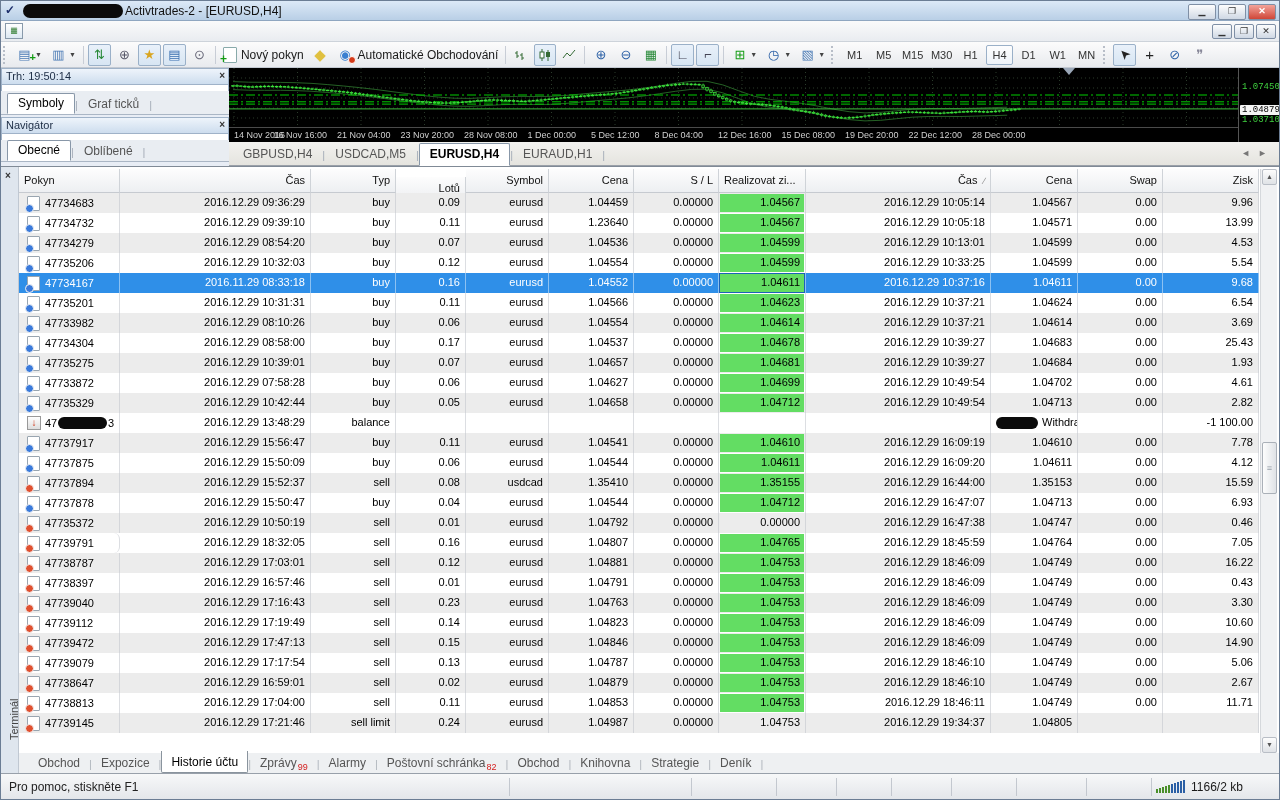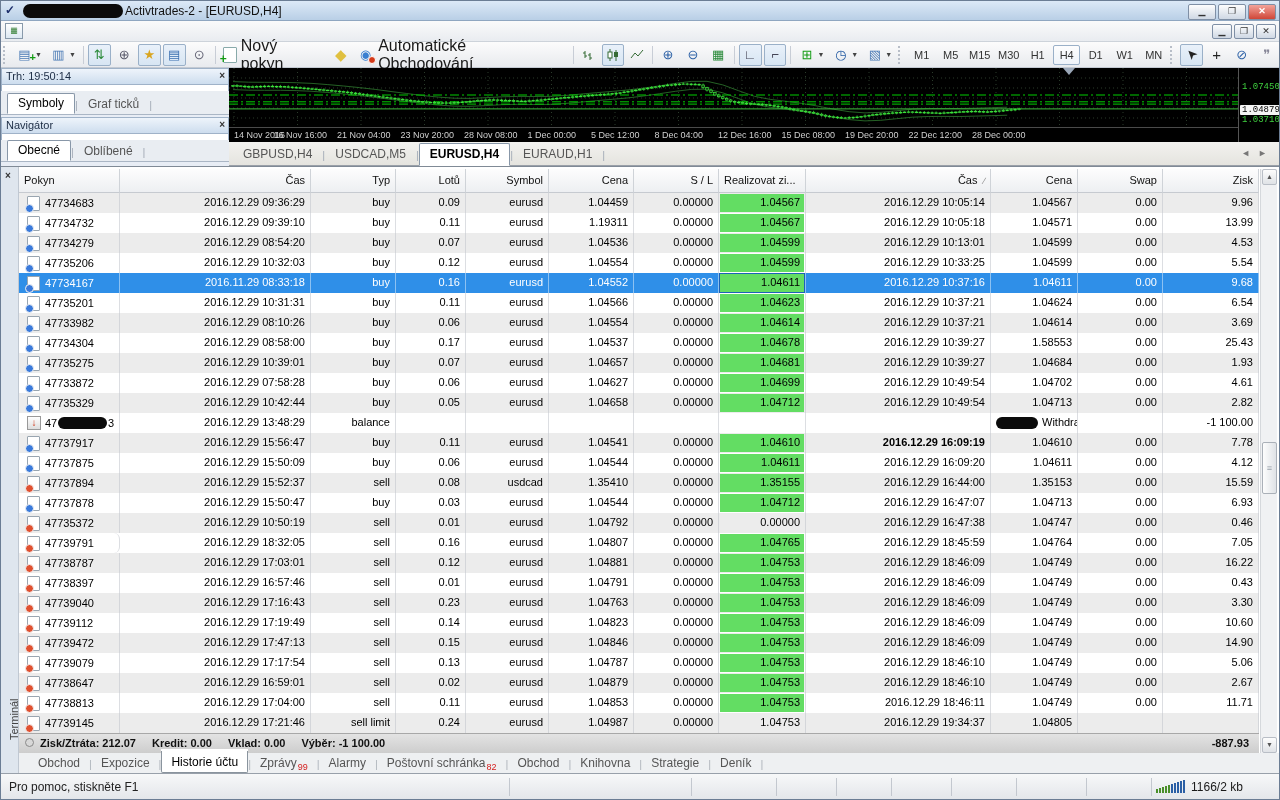--- a/index.html
+++ b/index.html
@@ -18,21 +18,21 @@
   #menubar .childico{width:16px;height:14px;margin:0 6px 0 4px;border:1px solid #8899aa;background:linear-gradient(#fff,#dde8f2);font-size:8px;color:#2c7a2c;text-align:center;line-height:13px;}
   .menu-item{font-size:12px;color:#222;padding:2px 9px;}
   #menubar .winbtns{top:3px;}
   #menubar .wbtn{width:18px;height:13px;}
   
   #toolbar{position:absolute;left:0;top:41px;width:100%;height:26px;background:linear-gradient(#fcfcfc,#e8eaee);border-bottom:1px solid #c3c9d2;display:flex;align-items:center;box-sizing:border-box;}
   .grip{width:5px;height:18px;margin:0 2px;border-left:2px dotted #b8bec8;}
   .tsep{width:1px;height:18px;background:#c8cdd6;margin:0 3px;}
   .tbtn{height:22px;min-width:22px;display:flex;align-items:center;justify-content:center;margin:0 1px;border:1px solid transparent;border-radius:2px;font-size:11px;color:#333;padding:0 2px;box-sizing:border-box;}
   .tbtn.pressed{border-color:#9ab0c8;background:linear-gradient(#e9f1fa,#d7e5f3);}
-  .tbtn .lbl{margin-left:4px;font-size:16px;color:#1a1a1a;}
+  .tbtn .lbl{margin-left:4px;font-size:12px;color:#1a1a1a;}
   .drop{font-size:7px;color:#444;margin-left:2px;}
   .ico{position:relative;width:17px;height:17px;display:flex;align-items:center;justify-content:center;font-size:13px;line-height:17px;}
   .ico .plus{position:absolute;right:-3px;bottom:-3px;color:#149c14;font-weight:bold;font-size:11px;}
   .ico .reddot{position:absolute;right:-2px;bottom:-1px;width:6px;height:6px;border-radius:50%;background:#d43a1a;border:1px solid #fff;}
   .docico{width:12px;height:14px;background:#fff;border:1px solid #8aa;position:relative;border-radius:1px;}
   .docico .plus{position:absolute;left:-4px;bottom:-4px;color:#149c14;font-weight:bold;font-size:12px;}
   .tf{width:27px;height:20px;font-size:11px;color:#333;}
   .tf.active{border:1px solid #9ab0c8;background:linear-gradient(#fdfdfd,#eef3f9);}
   
   #leftcol{position:absolute;left:0;top:67px;width:228px;height:98px;}
@@ -746,21 +746,21 @@
 
   <div id="terminal">
     <div id="gutter">
       <span class="gx">×</span>
       <span id="side-title">Terminál</span>
     </div>
     <div id="thead">
         <span class="hcell " style="width: 101px;">Pokyn</span>
         <span class="hcell r" style="width: 191px;">Čas</span>
         <span class="hcell r" style="width: 85px;">Typ</span>
-        <span class="hcell r" style="width: 70px;">Lotů</span>
+        <span class="hcell r" style="width: 70px; margin-top: 8px;">Lotů</span>
         <span class="hcell r" style="width: 83px;">Symbol</span>
         <span class="hcell r" style="width: 85px;">Cena</span>
         <span class="hcell r" style="width: 85px;">S / L</span>
         <span class="hcell " style="width: 87px;">Realizovat zi...</span>
         <span class="hcell r" style="width: 185px;">Čas<span class="sort">∕</span></span>
         <span class="hcell r" style="width: 87px;">Cena</span>
         <span class="hcell r" style="width: 85px;">Swap</span>
         <span class="hcell r" style="width: 96px;">Zisk</span>
       </div>
     <div id="tbody">
@@ -779,21 +779,21 @@
           <span class="cell r" style="width: 87px;">1.04567</span>
           <span class="cell r" style="width: 85px;">0.00</span>
           <span class="cell r" style="width: 96px;">9.96</span>
         </div>
         <div class="trow even">
           <span class="cell tkt" style="width: 101px;"><span class="doc"></span>47734732</span>
           <span class="cell r" style="width: 191px;">2016.12.29 09:39:10</span>
           <span class="cell r" style="width: 85px;">buy</span>
           <span class="cell r" style="width: 70px;">0.11</span>
           <span class="cell r" style="width: 83px;">eurusd</span>
-          <span class="cell r" style="width: 85px;">1.19311</span>
+          <span class="cell r" style="width: 85px;">1.23640</span>
           <span class="cell r" style="width: 85px;">0.00000</span>
           <span class="cell r tpwrap" style="width: 87px;">
             <span class="tpg">1.04567</span>
           </span>
           <span class="cell r" style="width: 185px;">2016.12.29 10:05:18</span>
           <span class="cell r" style="width: 87px;">1.04571</span>
           <span class="cell r" style="width: 85px;">0.00</span>
           <span class="cell r" style="width: 96px;">13.99</span>
         </div>
         <div class="trow odd">
@@ -881,21 +881,21 @@
           <span class="cell r" style="width: 191px;">2016.12.29 08:58:00</span>
           <span class="cell r" style="width: 85px;">buy</span>
           <span class="cell r" style="width: 70px;">0.17</span>
           <span class="cell r" style="width: 83px;">eurusd</span>
           <span class="cell r" style="width: 85px;">1.04537</span>
           <span class="cell r" style="width: 85px;">0.00000</span>
           <span class="cell r tpwrap" style="width: 87px;">
             <span class="tpg">1.04678</span>
           </span>
           <span class="cell r" style="width: 185px;">2016.12.29 10:39:27</span>
-          <span class="cell r" style="width: 87px;">1.58553</span>
+          <span class="cell r" style="width: 87px;">1.04683</span>
           <span class="cell r" style="width: 85px;">0.00</span>
           <span class="cell r" style="width: 96px;">25.43</span>
         </div>
         <div class="trow odd">
           <span class="cell tkt" style="width: 101px;"><span class="doc"></span>47735275</span>
           <span class="cell r" style="width: 191px;">2016.12.29 10:39:01</span>
           <span class="cell r" style="width: 85px;">buy</span>
           <span class="cell r" style="width: 70px;">0.07</span>
           <span class="cell r" style="width: 83px;">eurusd</span>
           <span class="cell r" style="width: 85px;">1.04657</span>
@@ -958,21 +958,21 @@
           <span class="cell tkt" style="width: 101px;"><span class="doc"></span>47737917</span>
           <span class="cell r" style="width: 191px;">2016.12.29 15:56:47</span>
           <span class="cell r" style="width: 85px;">buy</span>
           <span class="cell r" style="width: 70px;">0.11</span>
           <span class="cell r" style="width: 83px;">eurusd</span>
           <span class="cell r" style="width: 85px;">1.04541</span>
           <span class="cell r" style="width: 85px;">0.00000</span>
           <span class="cell r tpwrap" style="width: 87px;">
             <span class="tpg">1.04610</span>
           </span>
-          <span class="cell r" style="width: 185px; font-weight: bold;">2016.12.29 16:09:19</span>
+          <span class="cell r" style="width: 185px;">2016.12.29 16:09:19</span>
           <span class="cell r" style="width: 87px;">1.04610</span>
           <span class="cell r" style="width: 85px;">0.00</span>
           <span class="cell r" style="width: 96px;">7.78</span>
         </div>
         <div class="trow even">
           <span class="cell tkt" style="width: 101px;"><span class="doc"></span>47737875</span>
           <span class="cell r" style="width: 191px;">2016.12.29 15:50:09</span>
           <span class="cell r" style="width: 85px;">buy</span>
           <span class="cell r" style="width: 70px;">0.06</span>
           <span class="cell r" style="width: 83px;">eurusd</span>
@@ -999,21 +999,21 @@
           </span>
           <span class="cell r" style="width: 185px;">2016.12.29 16:44:00</span>
           <span class="cell r" style="width: 87px;">1.35153</span>
           <span class="cell r" style="width: 85px;">0.00</span>
           <span class="cell r" style="width: 96px;">15.59</span>
         </div>
         <div class="trow even">
           <span class="cell tkt" style="width: 101px;"><span class="doc"></span>47737878</span>
           <span class="cell r" style="width: 191px;">2016.12.29 15:50:47</span>
           <span class="cell r" style="width: 85px;">buy</span>
-          <span class="cell r" style="width: 70px;">0.03</span>
+          <span class="cell r" style="width: 70px;">0.04</span>
           <span class="cell r" style="width: 83px;">eurusd</span>
           <span class="cell r" style="width: 85px;">1.04544</span>
           <span class="cell r" style="width: 85px;">0.00000</span>
           <span class="cell r tpwrap" style="width: 87px;">
             <span class="tpg">1.04712</span>
           </span>
           <span class="cell r" style="width: 185px;">2016.12.29 16:47:07</span>
           <span class="cell r" style="width: 87px;">1.04713</span>
           <span class="cell r" style="width: 85px;">0.00</span>
           <span class="cell r" style="width: 96px;">6.93</span>
@@ -1184,24 +1184,20 @@
           <span class="cell r" style="width: 83px;">eurusd</span>
           <span class="cell r" style="width: 85px;">1.04987</span>
           <span class="cell r" style="width: 85px;">0.00000</span>
           <span class="cell r" style="width: 87px;">1.04753</span>
           <span class="cell r" style="width: 185px;">2016.12.29 19:34:37</span>
           <span class="cell r" style="width: 87px;">1.04805</span>
           <span class="cell r" style="width: 85px;"></span>
           <span class="cell r" style="width: 96px;"></span>
         </div>
       </div>
-    <div id="tsummary">
-      <span id="sum-left"><span class="dotico"></span><span class="seg">Zisk/Ztráta: 212.07</span><span class="seg">Kredit: 0.00</span><span class="seg">Vklad: 0.00</span><span class="seg">Výběr: -1 100.00</span></span>
-      <span id="sum-right">-887.93</span>
-    </div>
     <div id="term-tabs">
         <span class="ttab">Obchod</span>
         <span class="ttabsep">|</span>
         <span class="ttab">Expozice</span>
         <span class="ttabsep">|</span>
         <span class="ttab active">Historie účtu</span>
         <span class="ttabsep">|</span>
         <span class="ttab">Zprávy<span class="badge">99</span></span>
         <span class="ttabsep">|</span>
         <span class="ttab">Alarmy</span>

